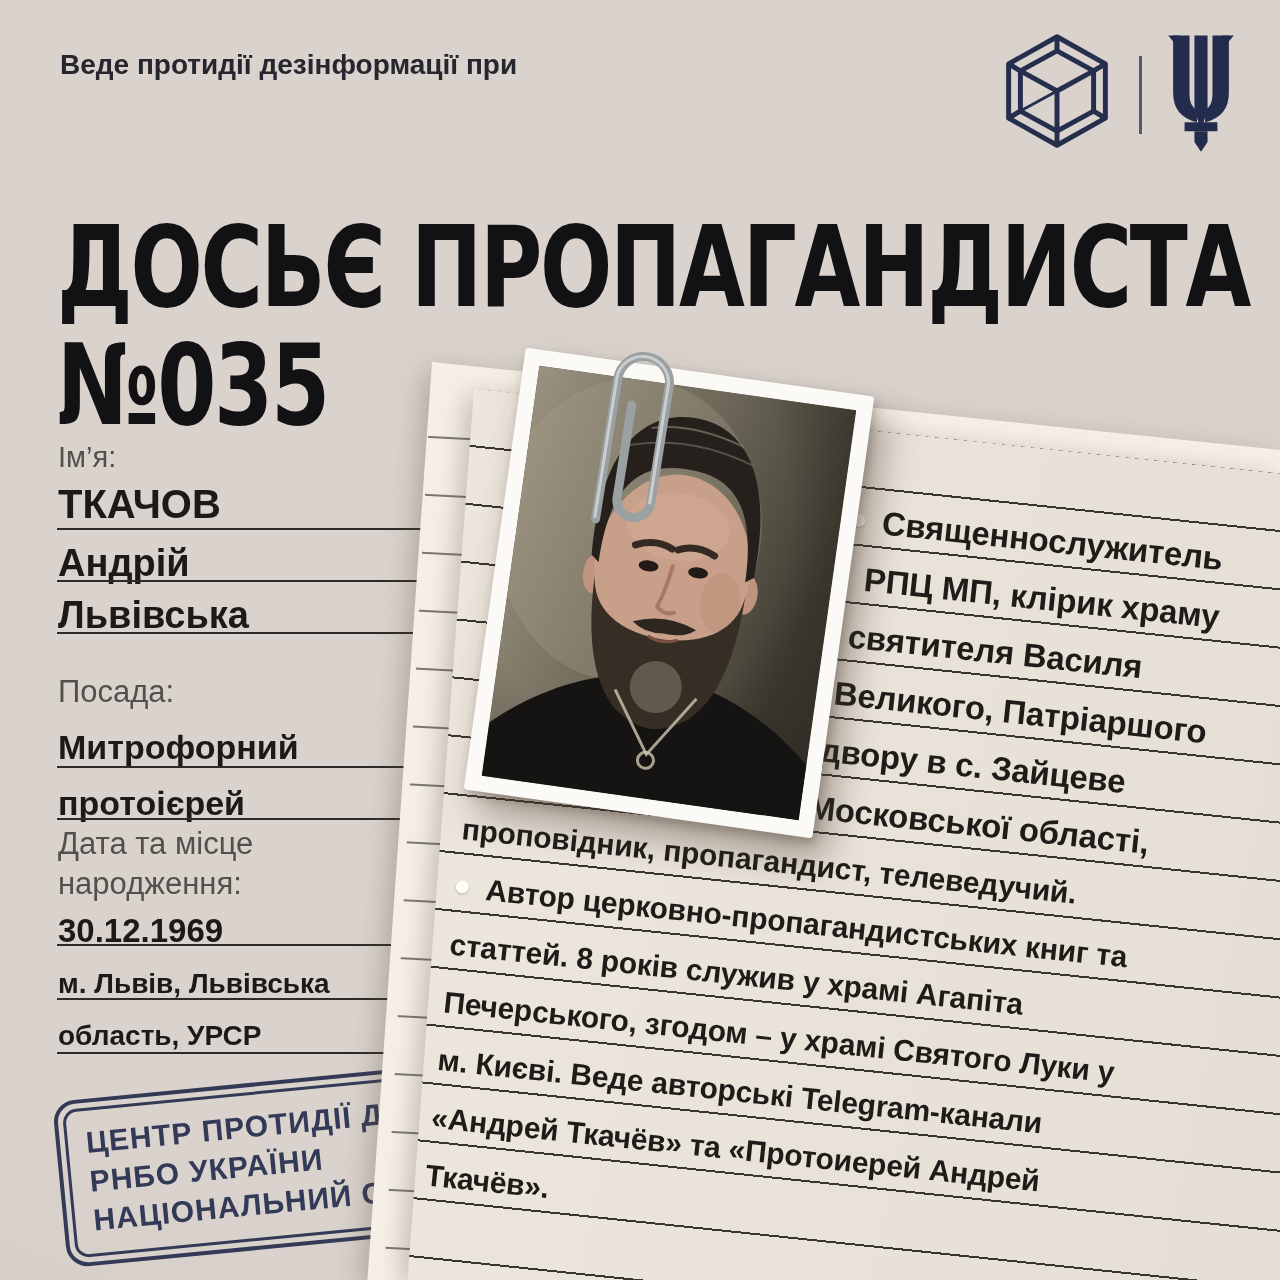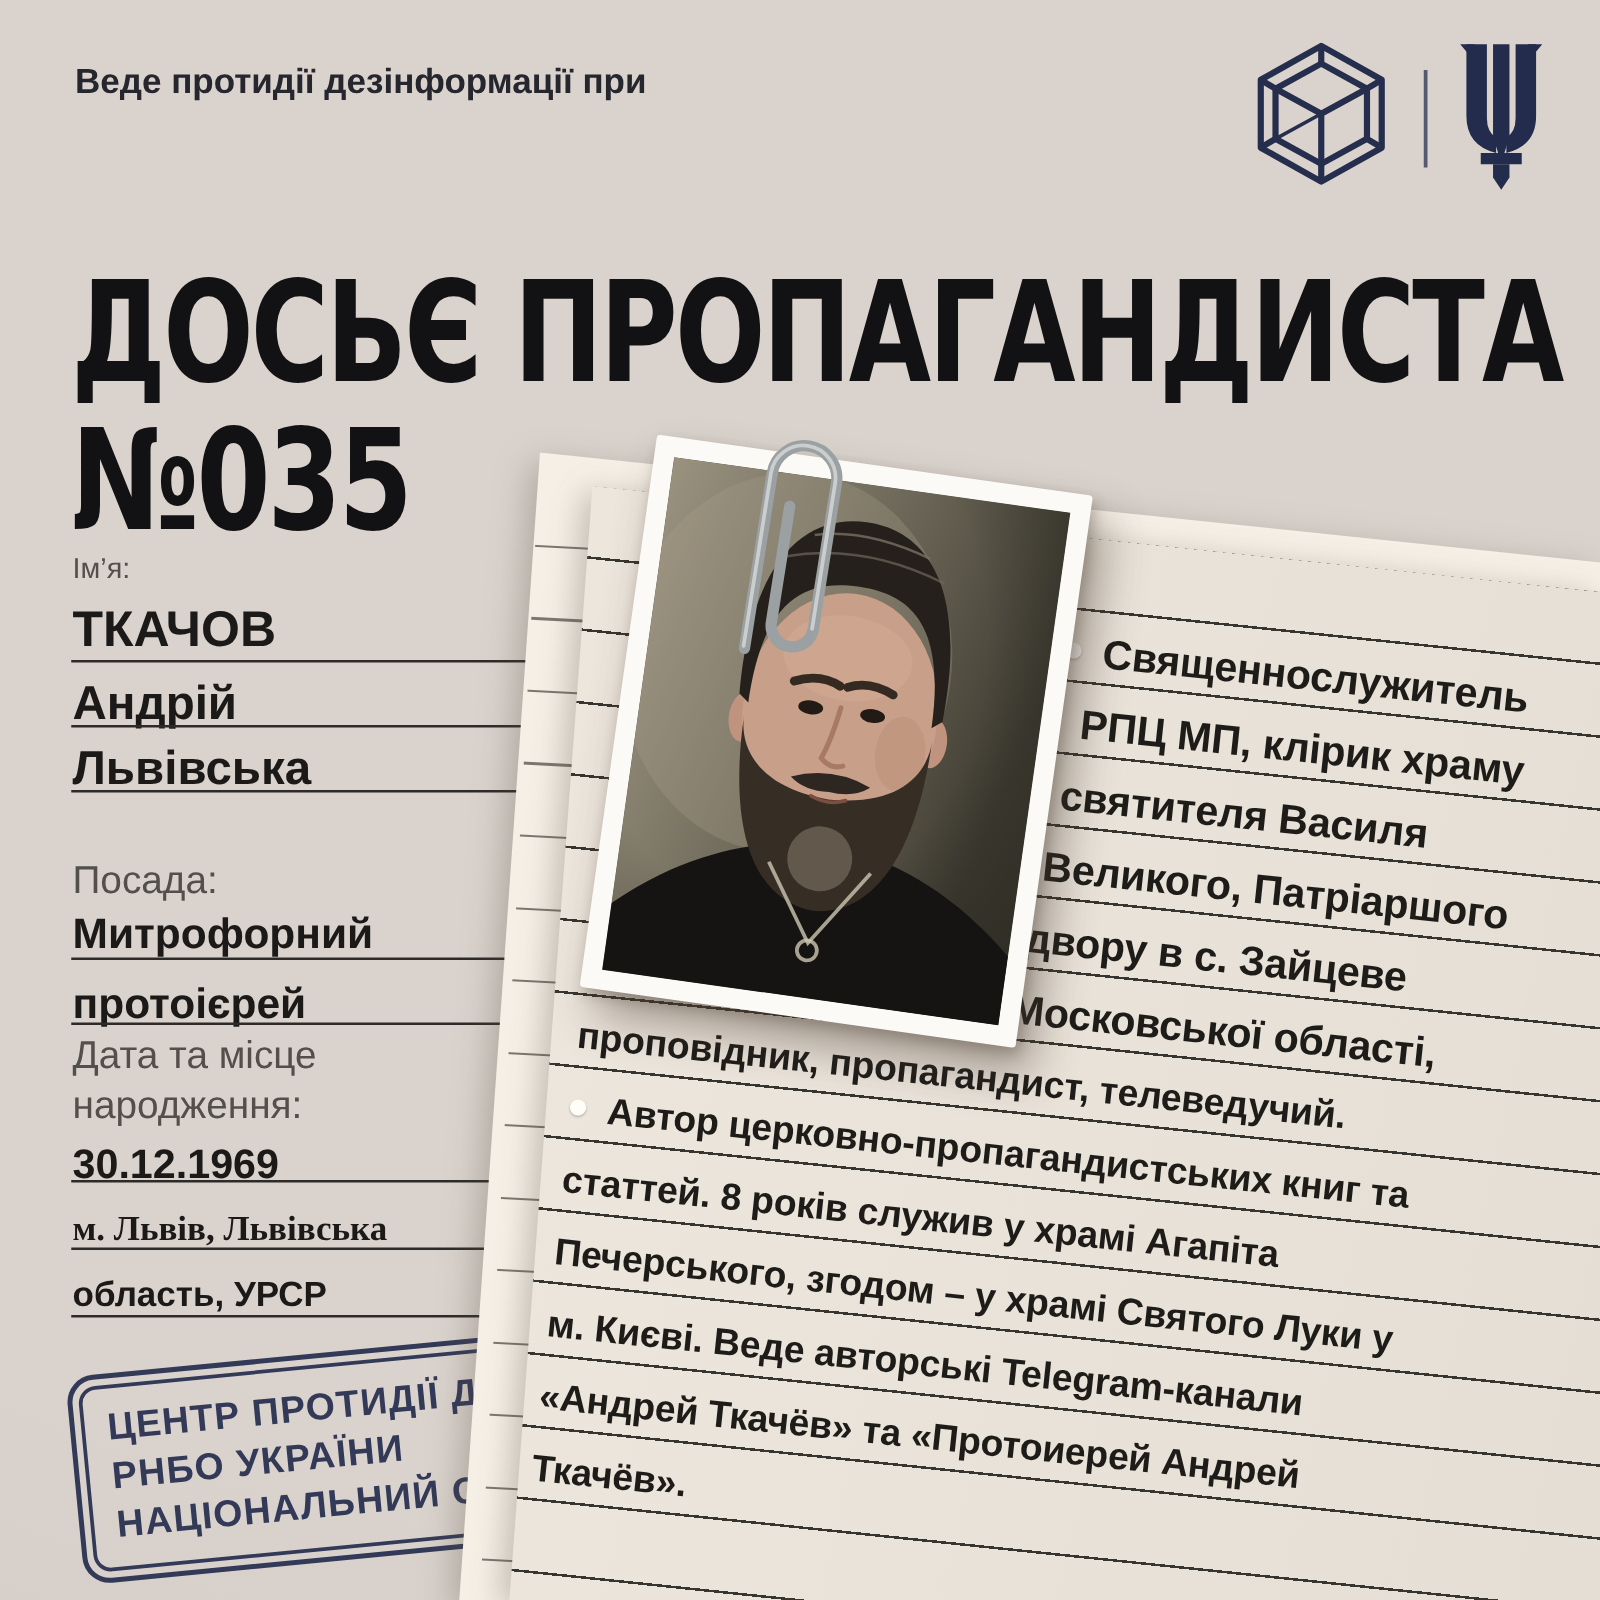--- a/index.html
+++ b/index.html
@@ -18,30 +18,30 @@
 
   
   .page-title{left:57px;top:208px;z-index:1;font-family:"DejaVu Sans",sans-serif;font-weight:bold;color:#121113;}
   .title-line{display:block;font-size:112px;line-height:118px;white-space:nowrap;}
   .title-line>span{display:inline-block;transform:scaleX(.76);transform-origin:0 50%;letter-spacing:-3px;}
 
   
   .f-label{left:58px;color:#53504b;font-weight:500;z-index:2;}
   .f-value{left:58px;color:#1b1a18;font-weight:bold;white-space:nowrap;z-index:2;margin-top:10px;}
   .f-line{left:57px;width:400px;height:2px;background:#2d2b29;z-index:2;}
-  .lbl-name{top:441px;font-size:23px;}
+  .lbl-name{top:441px;font-size:29px;}
   .v-surname{top:472px;font-size:40px;}   .u1{top:528px;}
   .v-first{top:532px;font-size:38px;}     .u2{top:580px;}
   .v-patro{top:584px;font-size:38px;}     .u3{top:632px;}
-  .lbl-pos{top:674px;font-size:31px;margin-top:12px;}
+  .lbl-pos{top:674px;font-size:31px;}
   .v-pos1{top:718px;font-size:34px;}      .u4{top:766px;}
   .v-pos2{top:774px;font-size:34px;text-align:center;}      .u5{top:818px;}
   .lbl-birth{top:824px;font-size:31px;line-height:40px;}
   .v-bdate{top:902px;font-size:33px;}     .u6{top:944px;}
-  .v-bplace1{top:958px;font-size:28px;font-family:Liberation Serif, serif;}   .u7{top:998px;}
+  .v-bplace1{top:958px;font-size:28px;}   .u7{top:998px;}
   .v-bplace2{top:1010px;font-size:28px;text-align:center;}  .u8{top:1052px;}
 
   
   .stamp{left:52px;top:1102px;width:540px;z-index:2;transform:rotate(-5.5deg);transform-origin:0 0;
          border:4px solid #2b3252;border-radius:22px;padding:5px;opacity:.95;}
   .stamp-inner{border:3px solid #2b3252;border-radius:14px;padding:12px 18px 14px 18px;}
   .stamp-line{font-size:30px;font-weight:bold;letter-spacing:1px;color:#2b3252;line-height:39px;white-space:nowrap;text-transform:uppercase;}
 
   
   .sheet-back-wrap{inset:0;z-index:3;filter:drop-shadow(-6px 8px 14px rgba(88,76,66,.35));}

